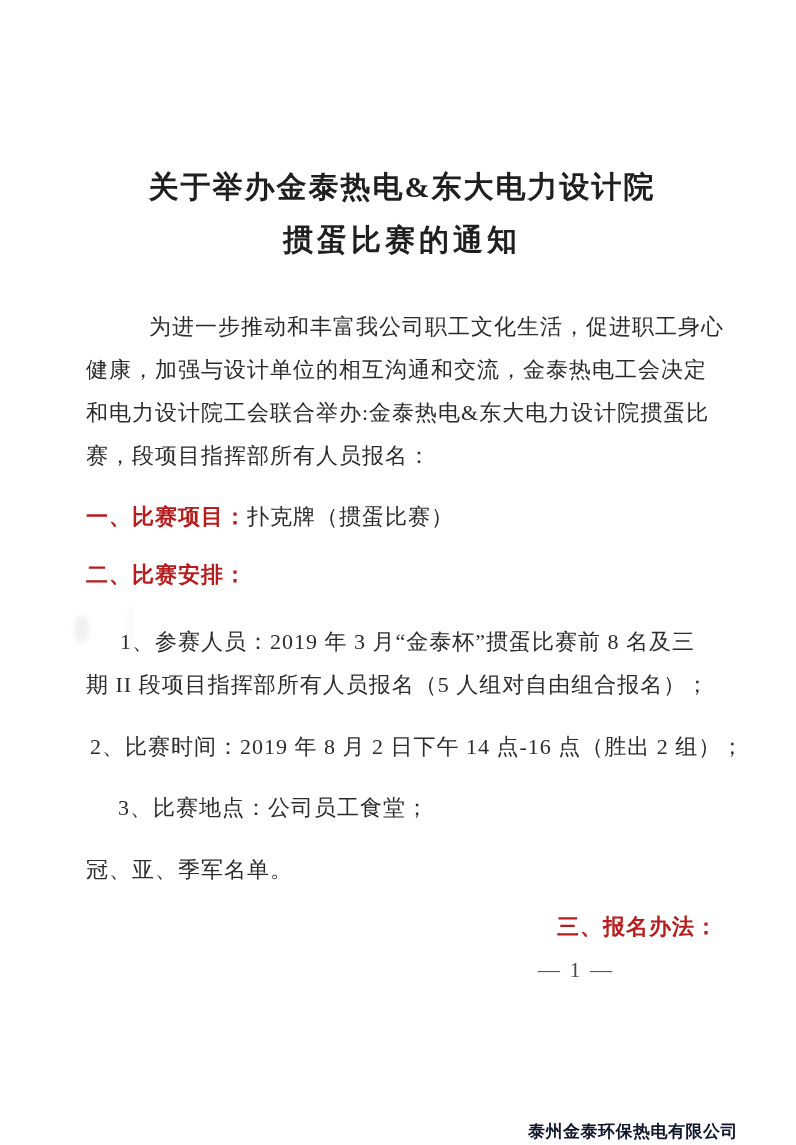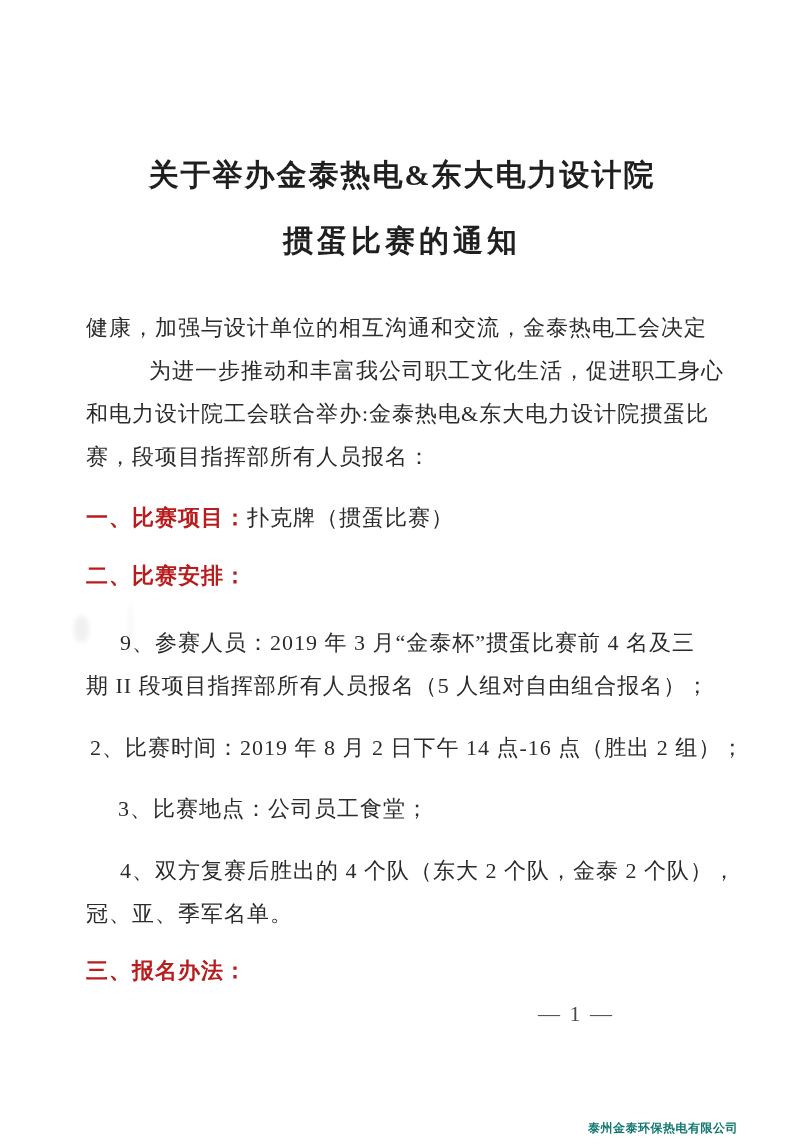--- a/index.html
+++ b/index.html
@@ -9,114 +9,113 @@
     height: 1145px;
     background: #ffffff;
     overflow: hidden;
     font-family: "Liberation Serif", "DejaVu Serif", serif;
     color: #2b2b2b;
   }
   .content {
     position: absolute;
     left: 86px;
     right: 78px;
-    top: 4px;
+    top: 16px;
   }
   .doc-title {
     text-align: center;
     font-weight: bold;
     font-size: 30px;
     letter-spacing: 2px;
     line-height: 42px;
     color: #1f1f1f;
     white-space: nowrap;
   }
   .doc-title.line1 { margin-top: 150px; }
-  .doc-title.line2 { margin-top: 24px; letter-spacing: 4px; }
+  .doc-title.line2 { margin-top: 11px; letter-spacing: 4px; }
   .bodyline {
     font-size: 22px;
     line-height: 43px;
     letter-spacing: 1px;
     white-space: nowrap;
     color: #2b2b2b;
   }
   .intro { margin-top: 44px; }
   .indent-first { text-indent: 63px; }
   .sec-heading { margin-top: 18px; }
   .sec-heading .hd { font-weight: bold; color: #b91c1c; }
   .sec-heading.h2 { margin-top: 15px; }
-  .sec-heading.h3 { margin-top: 14px; }
+  .sec-heading.h3 { margin-top: 14px; text-align: right; }
   .item1 { margin-top: 24px; }
   .item1 .l0 { text-indent: 34px; }
   .item2 { margin-top: 19px; text-indent: 4px; }
   .item3 { margin-top: 18px; text-indent: 32px; font-family: Liberation Serif, serif; }
   .item4 { margin-top: 19px; }
   .item4 .l0 { text-indent: 34px; }
   .page-number {
     margin-top: 0px;
     text-align: right;
     padding-right: 104px;
     font-size: 22px;
     line-height: 43px;
     letter-spacing: 2px;
     color: #4a4a4a;
   }
   .footer-company {
     position: absolute;
     top: 1120px;
     right: 58px;
-    font-size: 12px;
+    font-size: 17px;
     font-weight: bold;
     letter-spacing: 0.5px;
-    color: #0f766e;
+    color: #0f172a;
     white-space: nowrap;
   }
   
   .artifact { position: absolute; background: #9a9a9a; border-radius: 40%; filter: blur(2px); }
   .artifact.a1 { left: 74px; top: 616px; width: 15px; height: 26px; opacity: 0.14; }
   .artifact.a2 { left: 128px; top: 604px; width: 5px; height: 52px; opacity: 0.07; }
 </style>
 </head>
 <body>
 
 <div class="page">
   <div class="artifact a1"></div>
   <div class="artifact a2"></div>
 
   <div class="content">
 
     <div class="doc-title line1">关于举办金泰热电&amp;东大电力设计院</div>
     <div class="doc-title line2">掼蛋比赛的通知</div>
 
     <div class="intro">
+      <div class="bodyline indent-first">为进一步推动和丰富我公司职工文化生活，促进职工身心</div>
       <div class="bodyline">健康，加强与设计单位的相互沟通和交流，金泰热电工会决定</div>
-      <div class="bodyline indent-first">为进一步推动和丰富我公司职工文化生活，促进职工身心</div>
       <div class="bodyline">和电力设计院工会联合举办:金泰热电&amp;东大电力设计院掼蛋比</div>
       <div class="bodyline">赛，段项目指挥部所有人员报名：</div>
     </div>
 
     <div class="bodyline sec-heading h1">
       <span class="hd">一、比赛项目：</span><span>扑克牌（掼蛋比赛）</span>
     </div>
 
     <div class="bodyline sec-heading h2">
       <span class="hd">二、比赛安排：</span>
     </div>
 
     <div class="item1">
-      <div class="bodyline l0">9、参赛人员：2019 年 3 月“金泰杯”掼蛋比赛前 4 名及三</div>
+      <div class="bodyline l0">1、参赛人员：2019 年 3 月“金泰杯”掼蛋比赛前 8 名及三</div>
       <div class="bodyline">期 II 段项目指挥部所有人员报名（5 人组对自由组合报名）；</div>
     </div>
 
     <div class="bodyline item2">2、比赛时间：2019 年 8 月 2 日下午 14 点-16 点（胜出 2 组）；</div>
 
     <div class="bodyline item3">3、比赛地点：公司员工食堂；</div>
 
     <div class="item4">
-      <div class="bodyline l0">4、双方复赛后胜出的 4 个队（东大 2 个队，金泰 2 个队），</div>
       <div class="bodyline">冠、亚、季军名单。</div>
     </div>
 
     <div class="bodyline sec-heading h3">
       <span class="hd">三、报名办法：</span>
     </div>
 
     <div class="page-number">— 1 —</div>
 
   </div>

